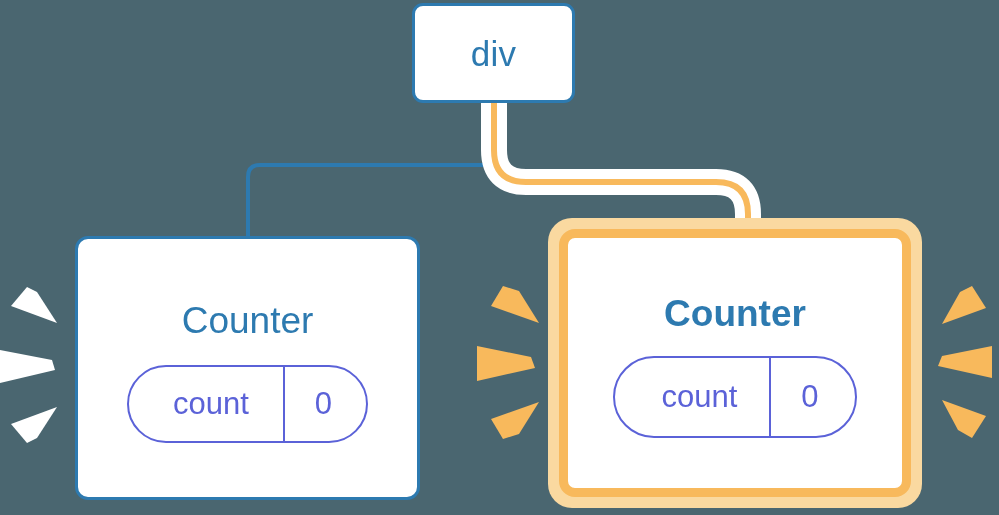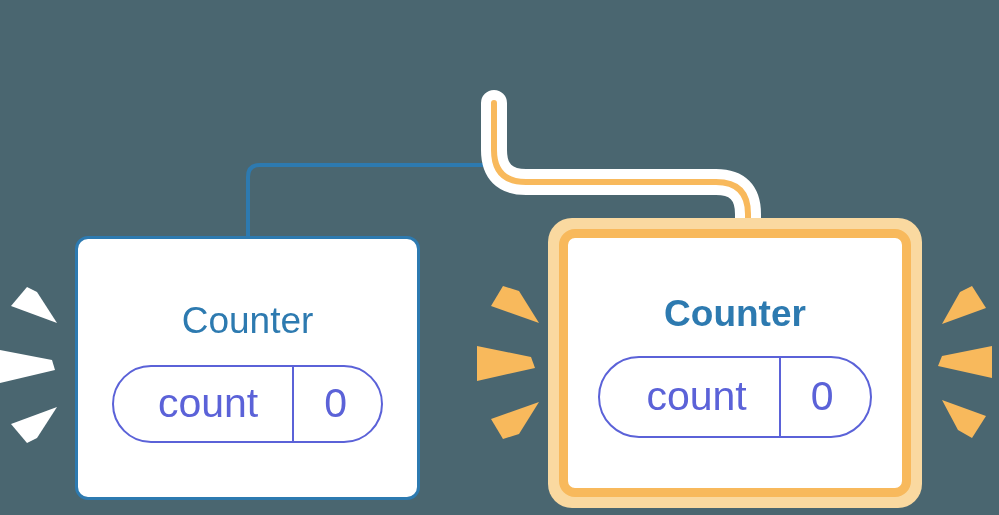--- a/index.html
+++ b/index.html
@@ -105,21 +105,21 @@
     border-radius: 999px;
     height: 78px;
     background: #ffffff;
     overflow: hidden;
   }
   .pill-key, .pill-val {
     display: flex;
     align-items: center;
     justify-content: center;
     color: #5b62d8;
-    font-size: 41px;
+    font-size: 31px;
     font-weight: 400;
     line-height: 1;
   }
   .pill-key { padding: 0 34px 0 44px; }
   .pill-val {
     padding: 0 34px 0 30px;
     border-left: 2px solid #5b62d8;
   }
   .pill-lg { height: 82px; }
   .pill-lg .pill-key { padding: 0 32px 0 46px; }
@@ -139,20 +139,23 @@
 
   <svg id="edge-layer" width="999" height="515" viewBox="0 0 999 515" fill="none">
 
     <path d="M 494 103 L 494 153 Q 494 165 482 165 L 260 165 Q 248 165 248 177 L 248 236" stroke="#2d7ab0" stroke-width="4" fill="none" stroke-linecap="round" stroke-linejoin="round"></path>
 
     <path d="M 494 103 L 494 150 Q 494 182 526 182 L 716 182 Q 748 182 748 214 L 748 240" stroke="#ffffff" stroke-width="26" fill="none" stroke-linecap="round" stroke-linejoin="round"></path>
 
     <path d="M 494 103 L 494 150 Q 494 182 526 182 L 716 182 Q 748 182 748 214 L 748 240" stroke="#f8b95c" stroke-width="6" fill="none" stroke-linecap="round" stroke-linejoin="round"></path>
   </svg>
 
+  <div class="node node-root">
+    <span class="node-title">div</span>
+  </div>
 
   <div class="node node-child">
     <span class="node-title">Counter</span>
 
     <div class="pill">
       <span class="pill-key">count</span>
       <span class="pill-val">0</span>
     </div>
   </div>
 

